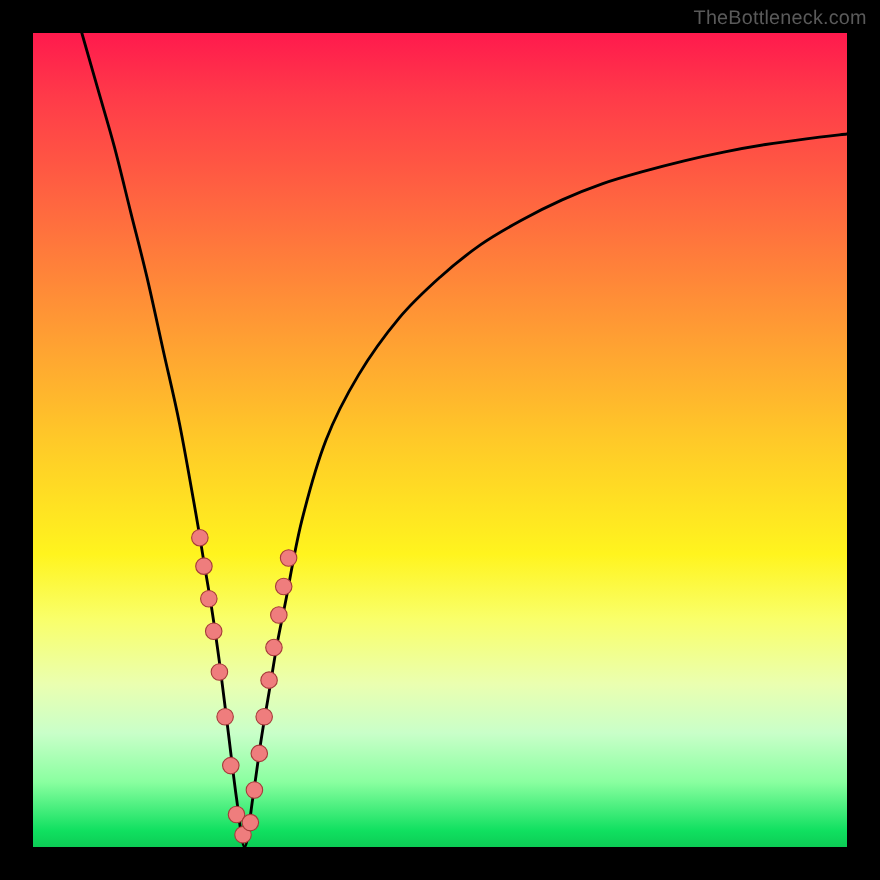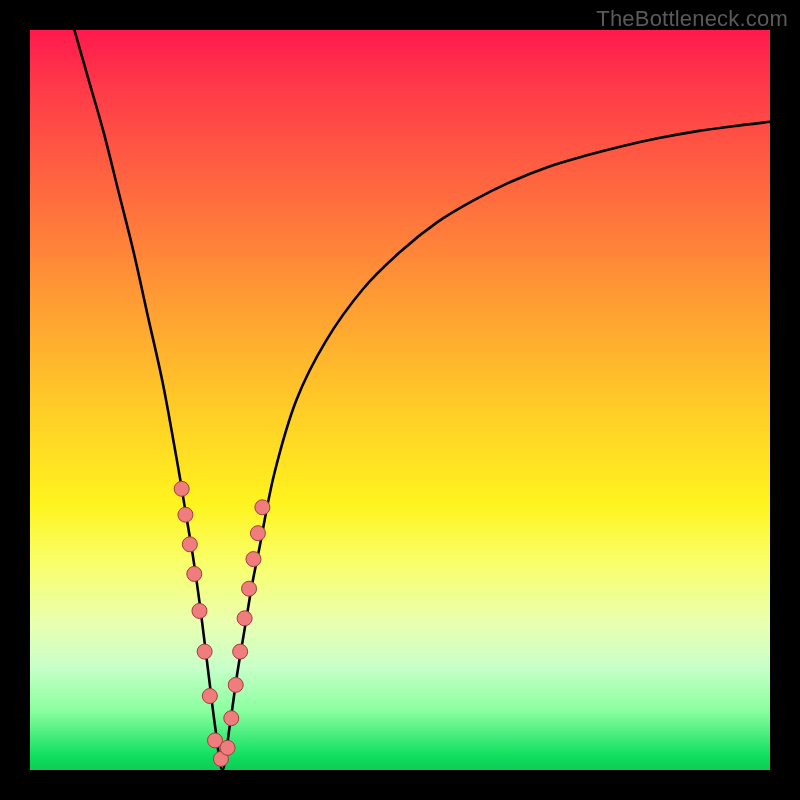--- a/index.html
+++ b/index.html
@@ -31,21 +31,21 @@
       #c9ffc9 86%,
       #8affa0 92%,
       #10e060 98%,
       #0ccc55 100%
     );
   }
   .watermark {
     position: absolute;
     top: 6px;
     right: 12px;
-    font-size: 22px;
+    font-size: 18px;
     font-weight: 500;
     color: #5a5a5a;
     letter-spacing: 0.2px;
     user-select: none;
   }
   svg.plot {
     position: absolute;
     left: 0;
     top: 0;
     width: 740px;

